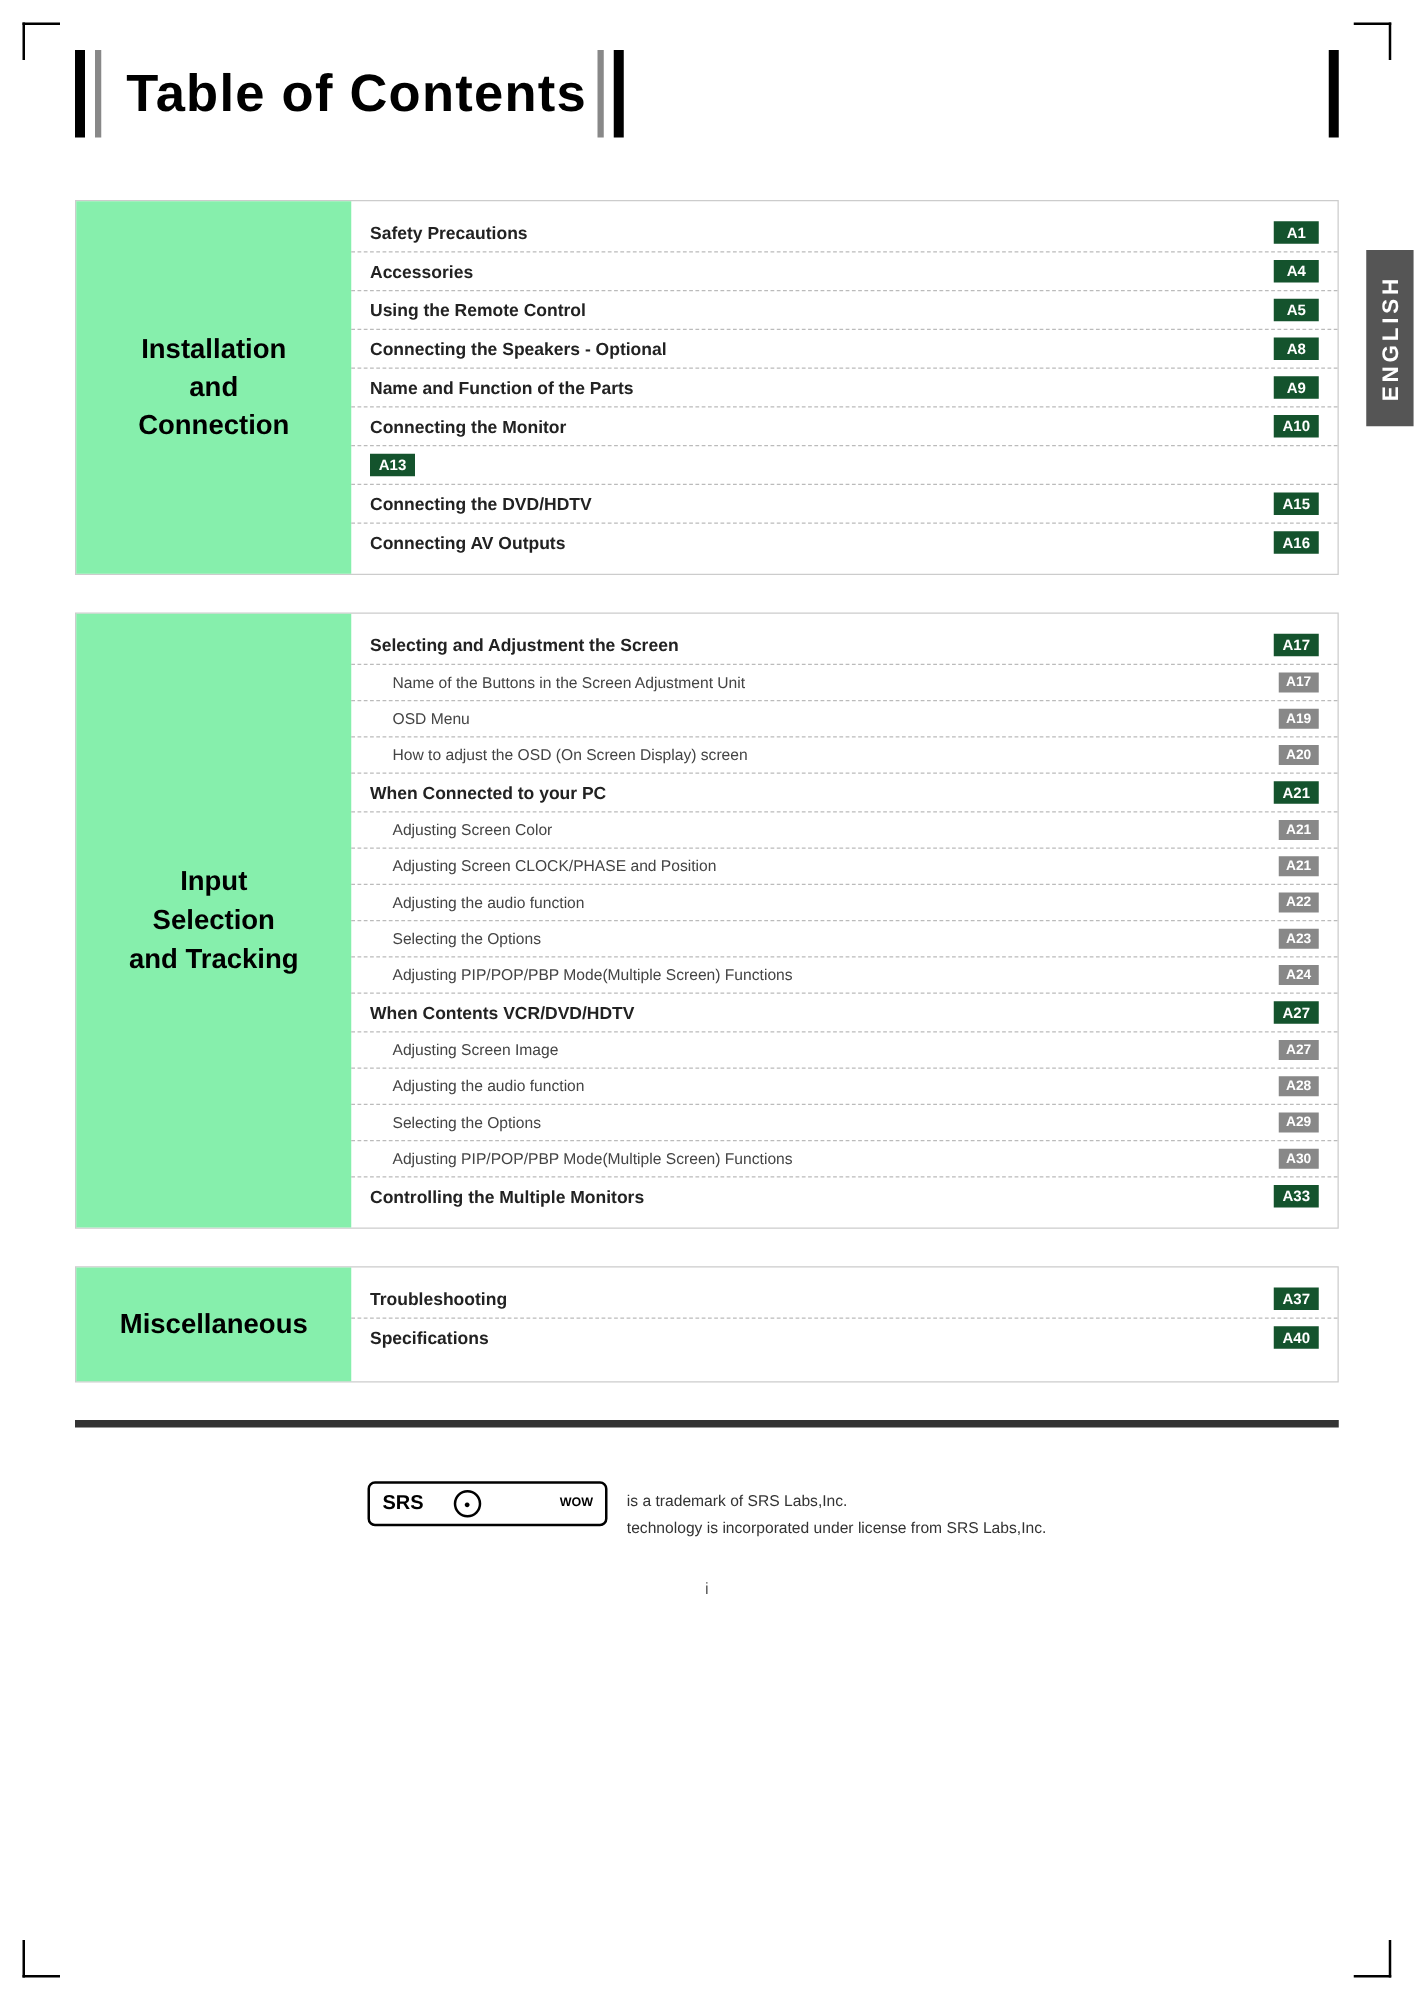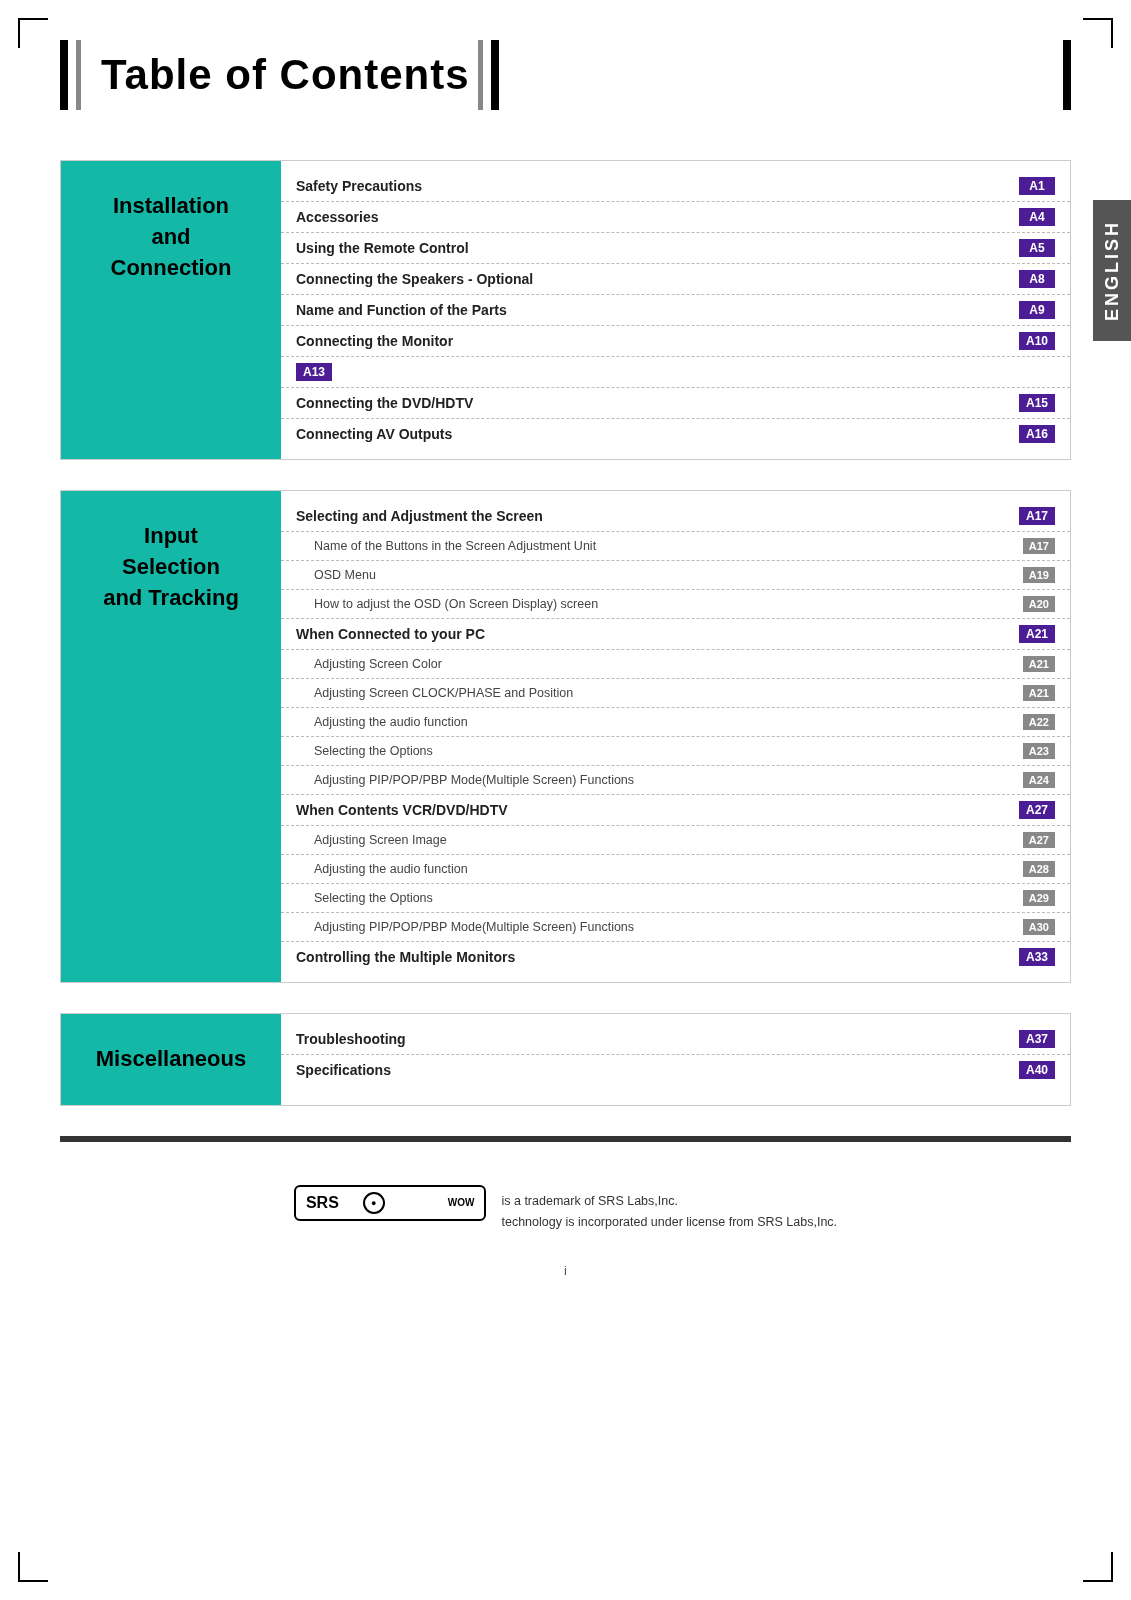--- a/index.html
+++ b/index.html
@@ -99,22 +99,23 @@
     .section-wrapper {
       display: flex;
       margin-bottom: 30px;
       border: 1px solid #ccc;
     }
 
     
     .section-label {
       width: 220px;
       min-width: 220px;
-      background: #14b8a6;
-      display: flex;
+      background: #86efac;
+      display: flex;
+      align-items: center;
       justify-content: center;
       padding: 30px 20px;
       text-align: center;
     }
     .section-label-text {
       font-size: 22px;
       font-weight: bold;
       line-height: 1.4;
       color: #000;
     }
@@ -142,21 +143,21 @@
     .toc-entry-title.bold {
       font-weight: bold;
       font-size: 14px;
     }
     .toc-entry-title.sub {
       font-size: 12.5px;
       color: #444;
       padding-left: 18px;
     }
     .toc-entry-page {
-      background: #4c1d95;
+      background: #14532d;
       color: #fff;
       font-size: 12px;
       font-weight: bold;
       padding: 2px 6px;
       min-width: 36px;
       text-align: center;
     }
     .toc-entry-page.small {
       background: #888;
       font-size: 11px;

